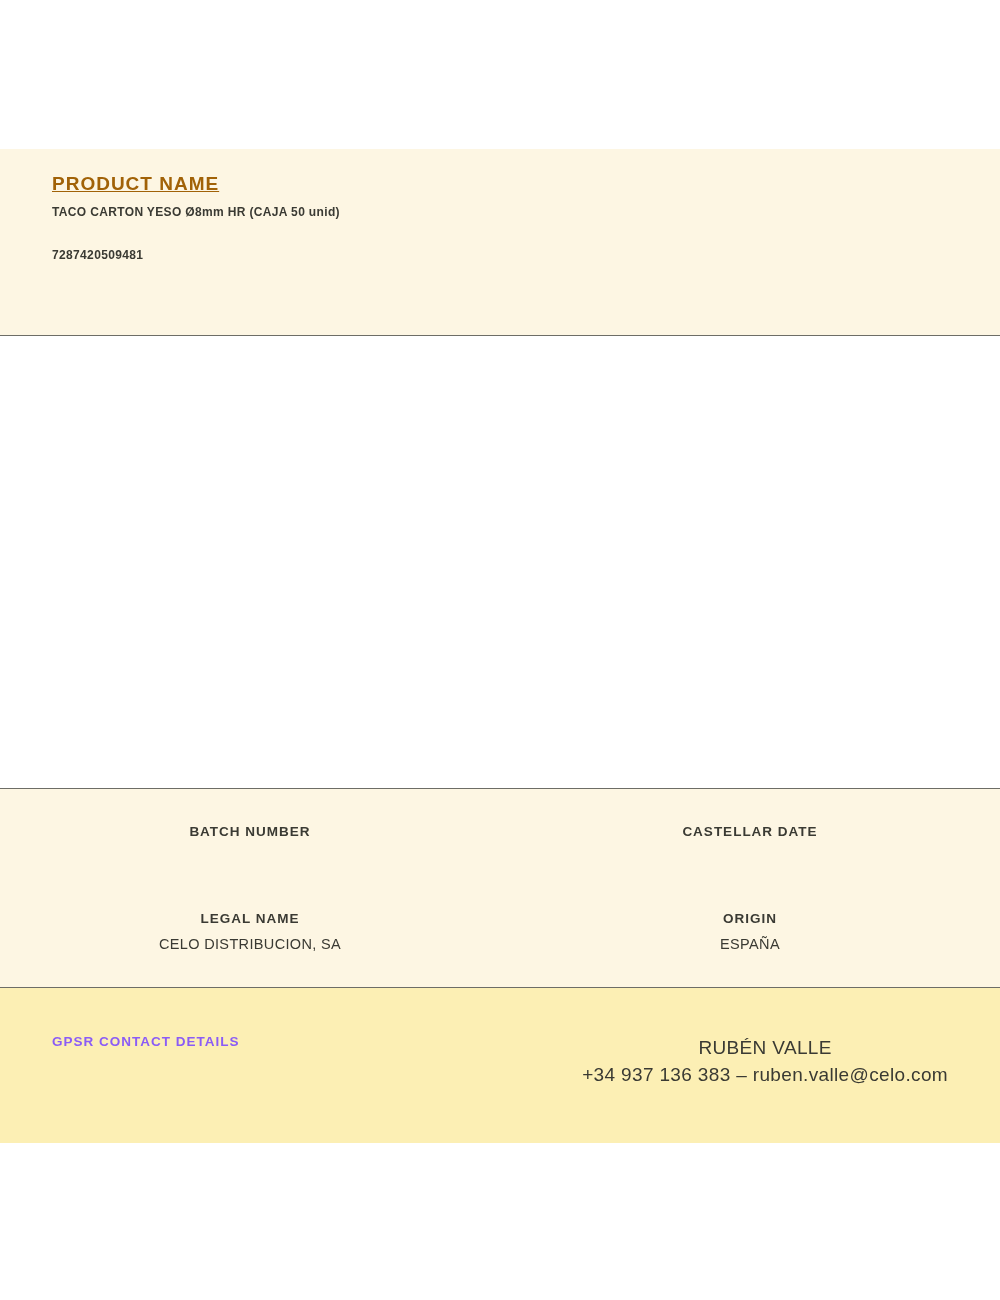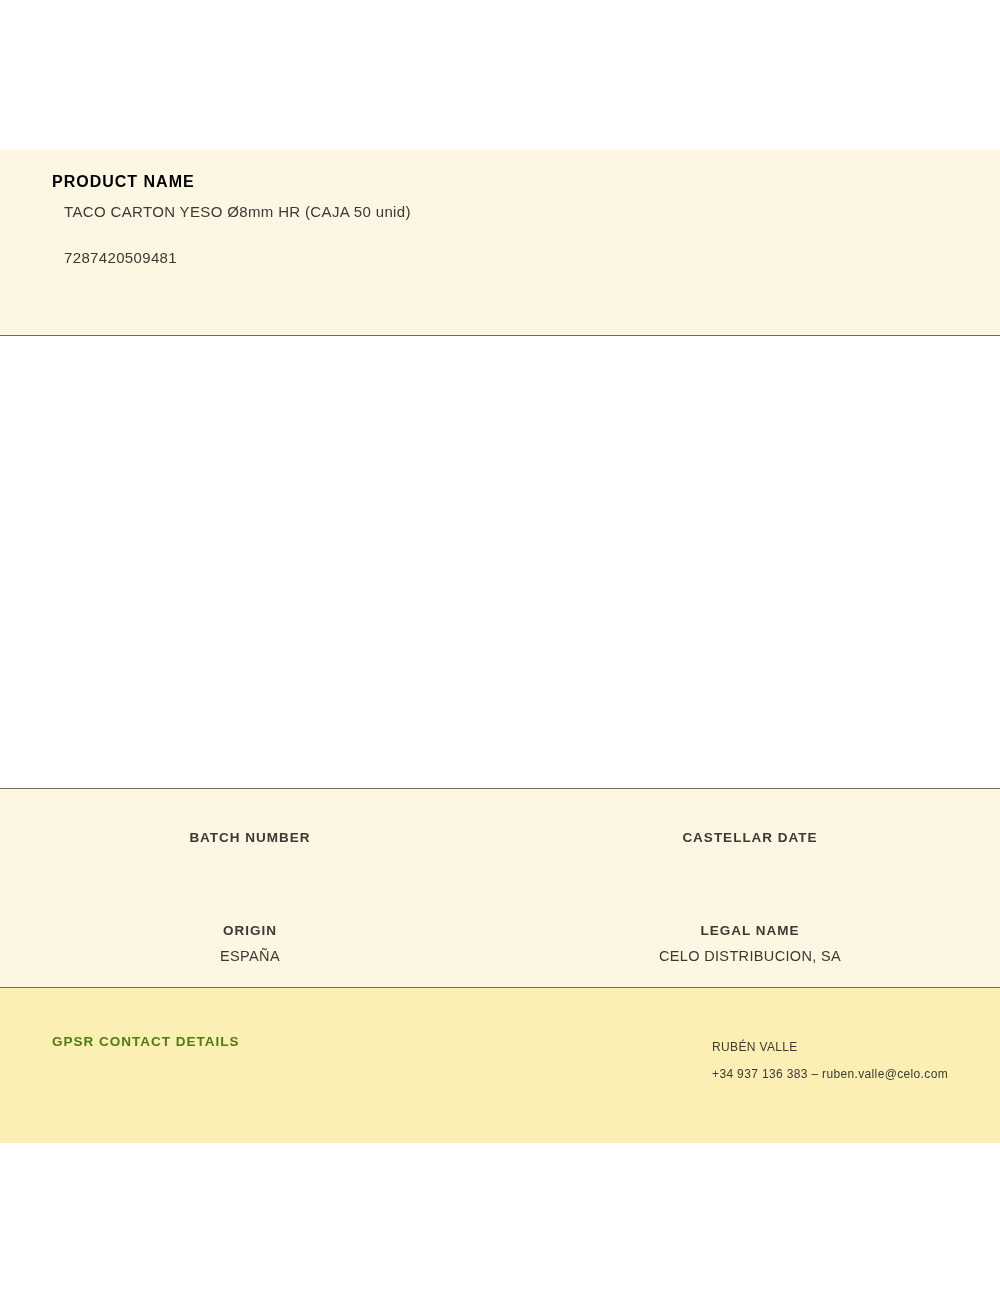--- a/index.html
+++ b/index.html
@@ -31,32 +31,33 @@
     width: 1000px;
     height: 187px;
     background: #fdf6e3;
     border-bottom: 1.5px solid #6d6d66;
     box-sizing: border-box;
   }
   .product-inner {
     padding: 24px 52px 0 52px;
   }
   .field-label {
-    font-size: 16px;
+    font-size: 19px;
     font-weight: bold;
     letter-spacing: 1.0px;
-    color: #000000;
+    color: #a16207;
     margin: 0 0 10px 0;
+    text-decoration: underline;
   }
   .field-value {
-    font-size: 15px;
-    font-weight: normal;
+    font-size: 12px;
+    font-weight: bold;
     letter-spacing: 0.35px;
     color: #3a3a33;
-    margin: 12px;
+    margin: 0;
   }
   .gap-block {
     margin-top: 29px;
   }
 
   
   .blank-area {
     position: absolute;
     left: 0;
     top: 336px;
@@ -85,21 +86,21 @@
     text-align: center;
     box-sizing: border-box;
   }
   .row-1 { padding-top: 33px; }
   .row-2 { padding-top: 43px; }
   .centered-label {
     font-size: 13.5px;
     font-weight: bold;
     letter-spacing: 1.0px;
     color: #3a3a33;
-    margin: 8px 0 10px 0;
+    margin: 2px 0 10px 0;
   }
   .centered-value {
     font-size: 14.5px;
     letter-spacing: 0.35px;
     color: #3a3a33;
     margin: 0;
     min-height: 17px;
   }
 
   
@@ -117,26 +118,26 @@
   .gpsr-inner {
     display: flex;
     justify-content: space-between;
     align-items: flex-start;
     padding-top: 46px;
   }
   .gpsr-label {
     font-size: 13.5px;
     font-weight: bold;
     letter-spacing: 1.0px;
-    color: #4d7c0f;
+    color: #8b5cf6;
     white-space: nowrap;
   }
   .gpsr-details {
-    text-align: left;
-    font-size: 12px;
+    text-align: center;
+    font-size: 19px;
     letter-spacing: 0.35px;
     line-height: 27px;
     color: #3a3a33;
   }
   .gpsr-details div { white-space: nowrap; }
 
   
   .bottom-area {
     position: absolute;
     left: 0;
@@ -169,26 +170,26 @@
         <p class="centered-label">BATCH NUMBER</p>
         <p class="centered-value"></p>
       </div>
       <div class="col">
         <p class="centered-label">CASTELLAR DATE</p>
         <p class="centered-value"></p>
       </div>
     </div>
     <div class="two-col row-2">
       <div class="col">
+        <p class="centered-label">LEGAL NAME</p>
+        <p class="centered-value">CELO DISTRIBUCION, SA</p>
+      </div>
+      <div class="col">
         <p class="centered-label">ORIGIN</p>
         <p class="centered-value">ESPAÑA</p>
-      </div>
-      <div class="col">
-        <p class="centered-label">LEGAL NAME</p>
-        <p class="centered-value">CELO DISTRIBUCION, SA</p>
       </div>
     </div>
   </div>
 
   <div class="gpsr-block">
     <div class="gpsr-inner">
       <div class="gpsr-label">GPSR CONTACT DETAILS</div>
       <div class="gpsr-details">
         <div>RUBÉN VALLE</div>
         <div>+34 937 136 383 – ruben.valle@celo.com</div>

